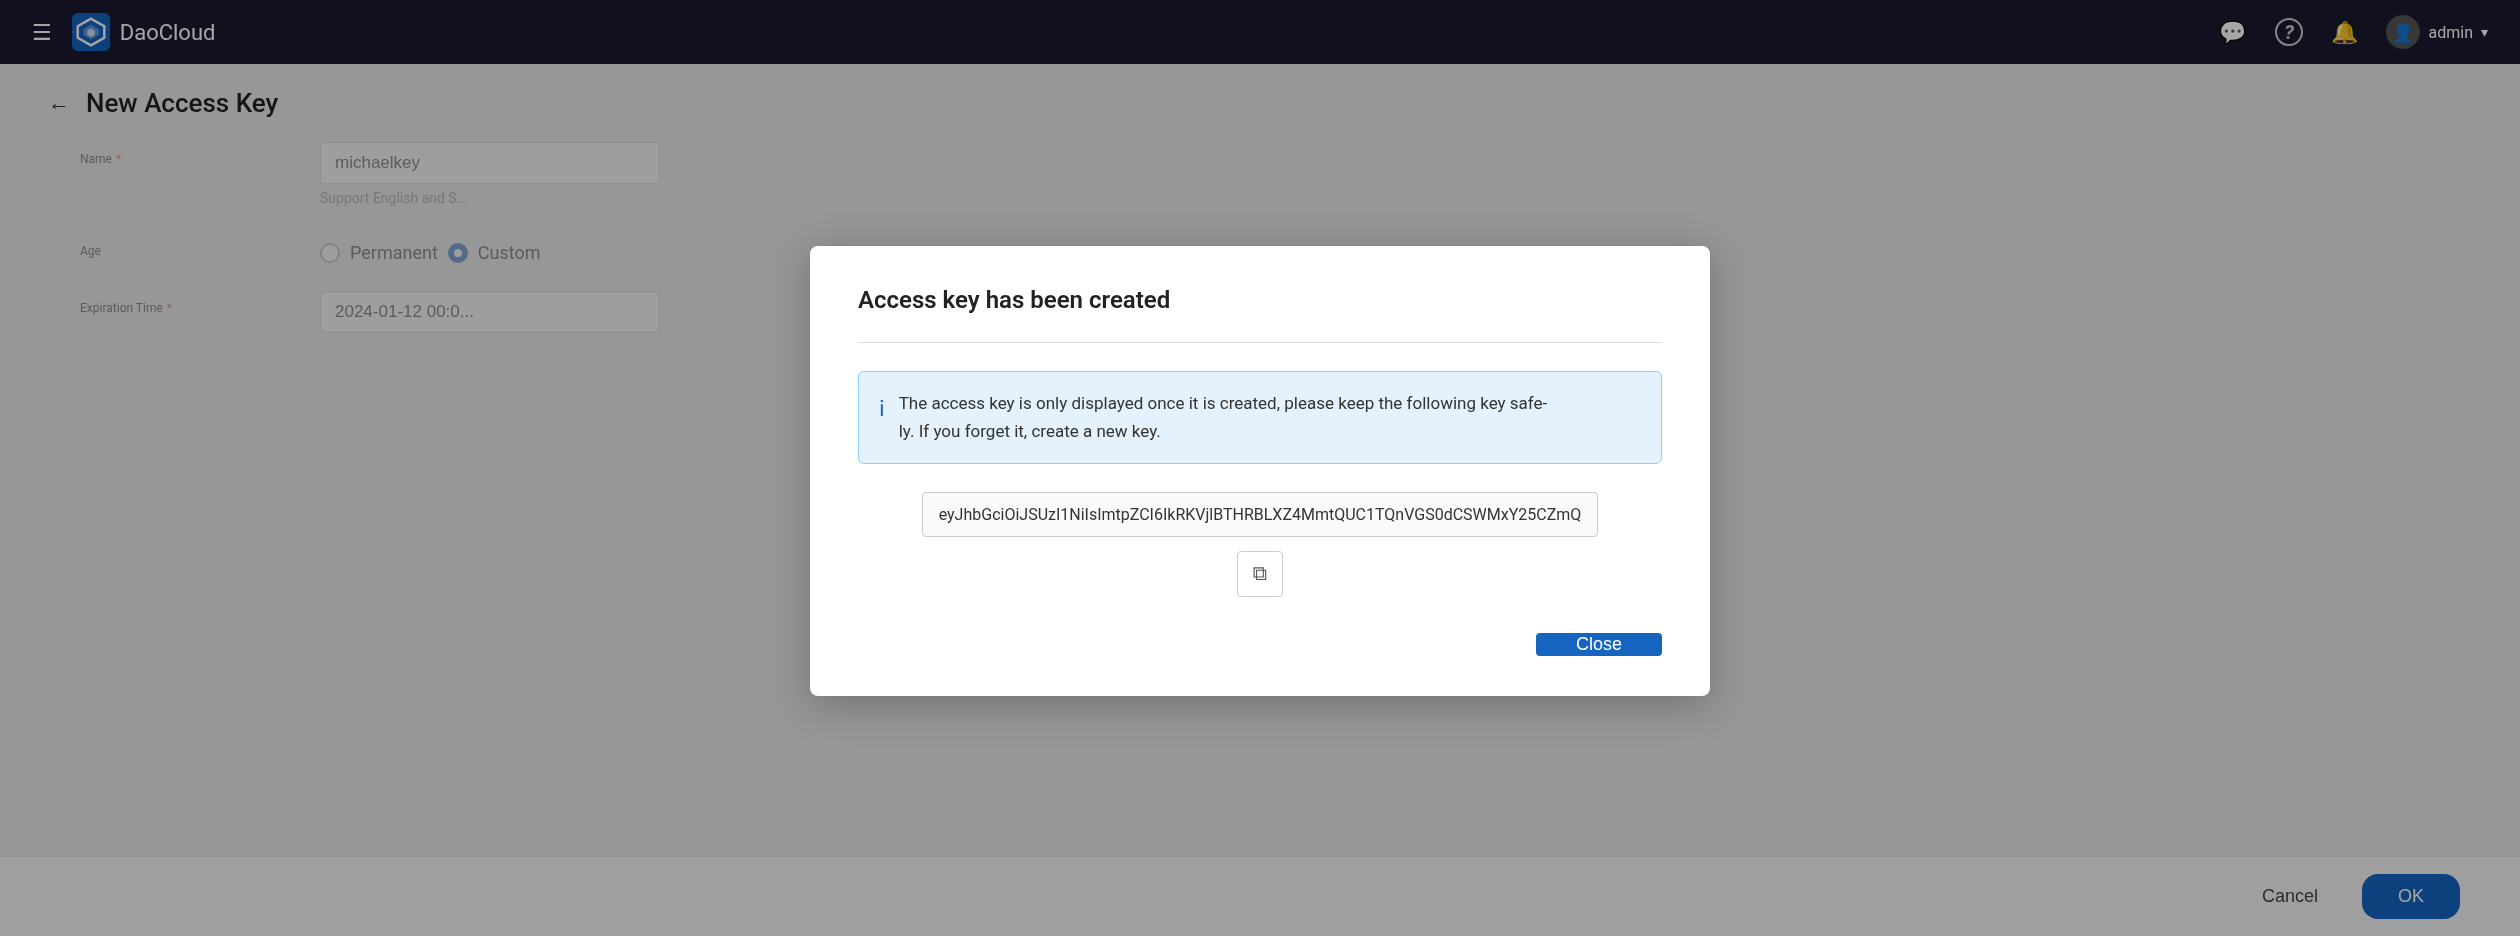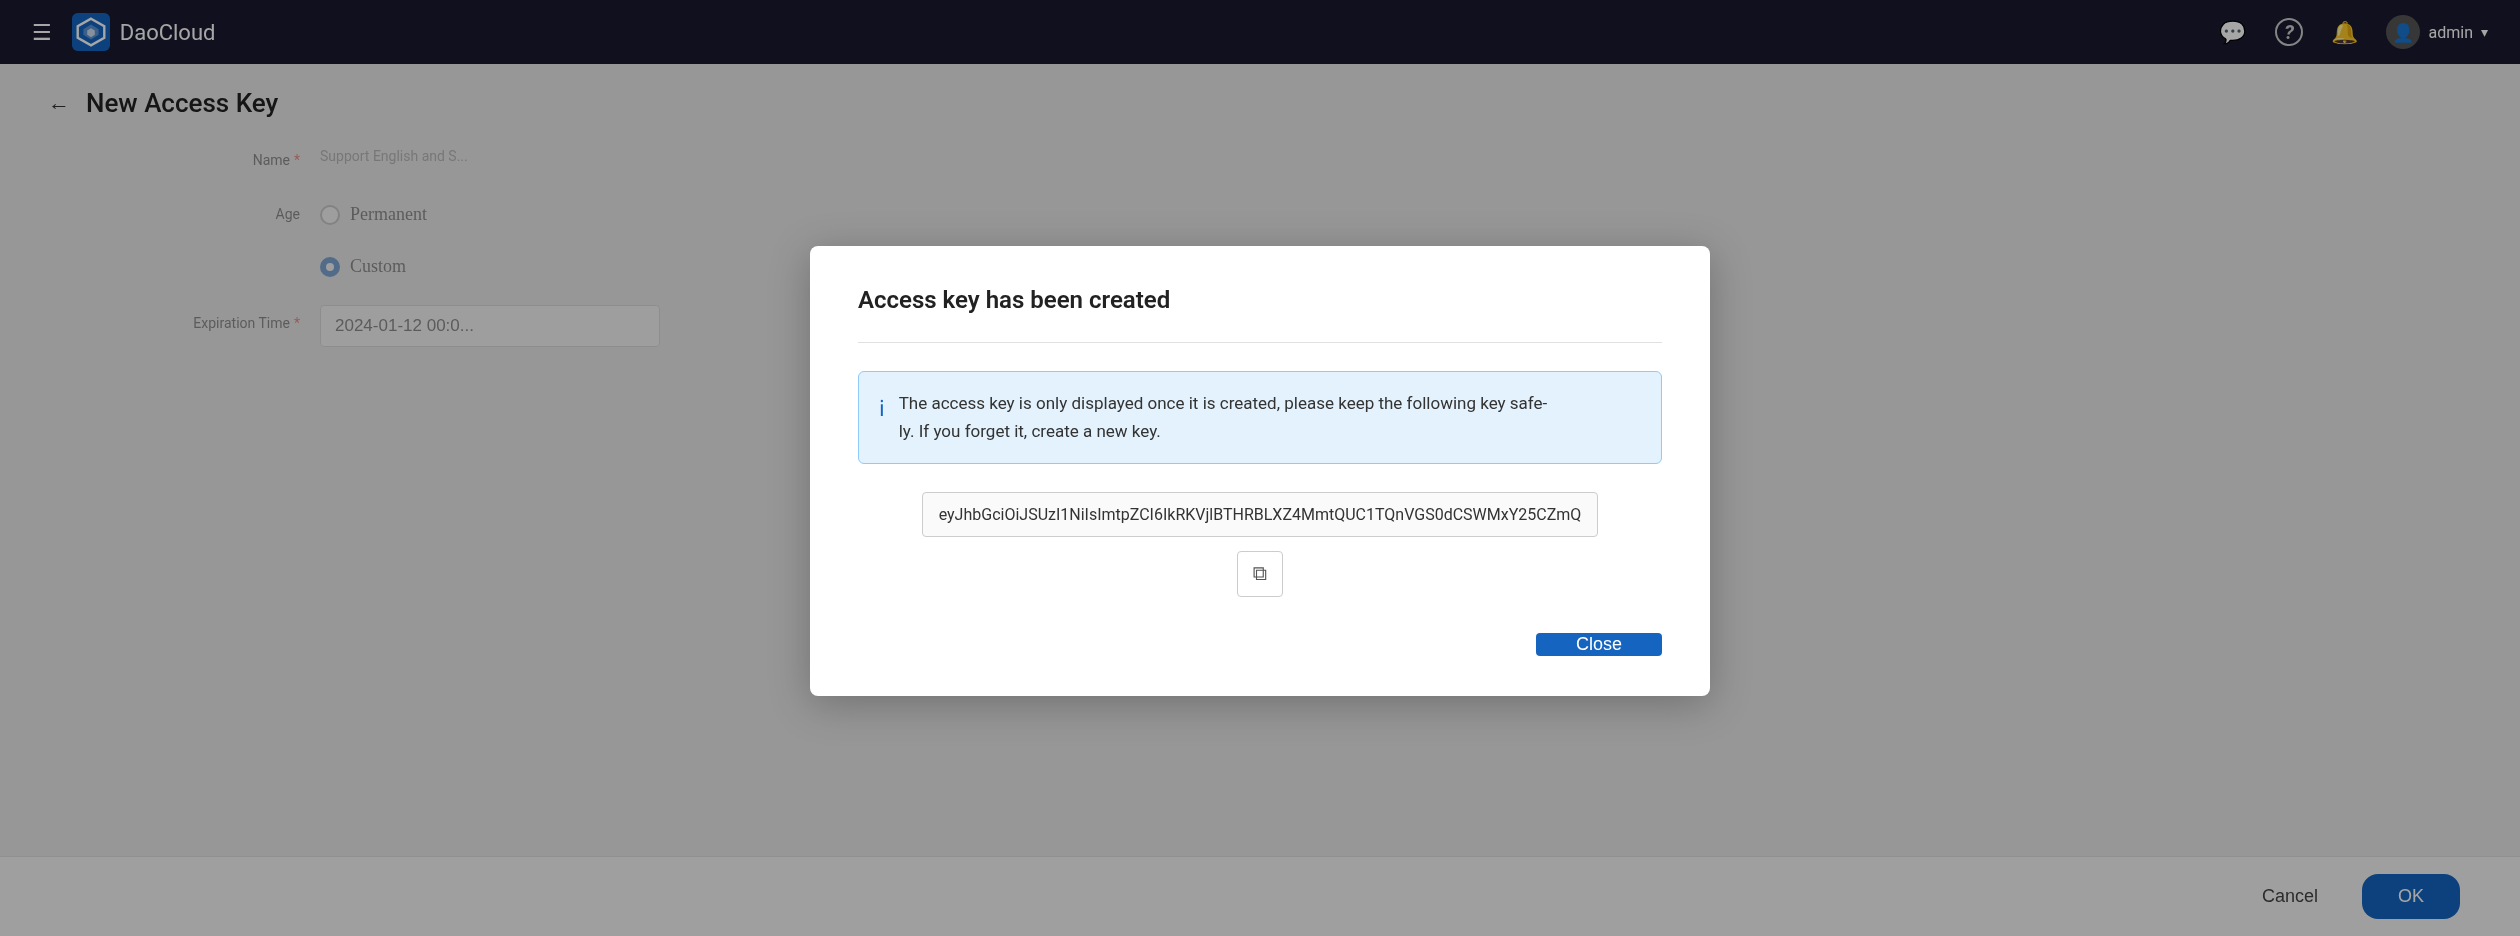--- a/index.html
+++ b/index.html
@@ -117,24 +117,24 @@
       opacity: 0.5;
     }
     .form-row {
       display: flex;
       align-items: flex-start;
       margin-bottom: 28px;
       gap: 20px;
     }
     .form-label {
       width: 220px;
-      font-size: 14px;
+      font-size: 12px;
       color: #333;
       padding-top: 10px;
-      text-align: right;
+      text-align: left;
       flex-shrink: 0;
     }
     .required-star {
       color: #e53935;
       margin-left: 4px;
     }
     .form-input {
       border: 1px solid #ccc;
       border-radius: 4px;
       padding: 10px 14px;
@@ -143,24 +143,23 @@
       background: #fff;
       color: #333;
     }
     .form-hint {
       font-size: 14px;
       color: #888;
       margin-top: 6px;
     }
     .radio-group {
       display: flex;
-      flex-direction: column;
-      gap: 31px;
+      flex-direction: row;
+      gap: 10px;
       padding-top: 8px;
-      font-family: Liberation Serif, serif;
     }
     .radio-item {
       display: flex;
       align-items: center;
       gap: 10px;
       font-size: 18px;
       color: #333;
     }
     .radio-circle {
       width: 20px;
@@ -355,20 +354,21 @@
     <span class="page-title">New Access Key</span>
   </div>
 
   <div class="form-area">
 
     <div class="form-row">
       <div class="form-label">
         <span>Name</span><span class="required-star">*</span>
       </div>
       <div>
+        <input class="form-input" value="michaelkey" readonly="" style="">
         <div class="form-hint">Support English and S...</div>
       </div>
     </div>
 
     <div class="form-row">
       <div class="form-label">
         <span>Age</span>
       </div>
       <div class="radio-group">
         <div class="radio-item">

